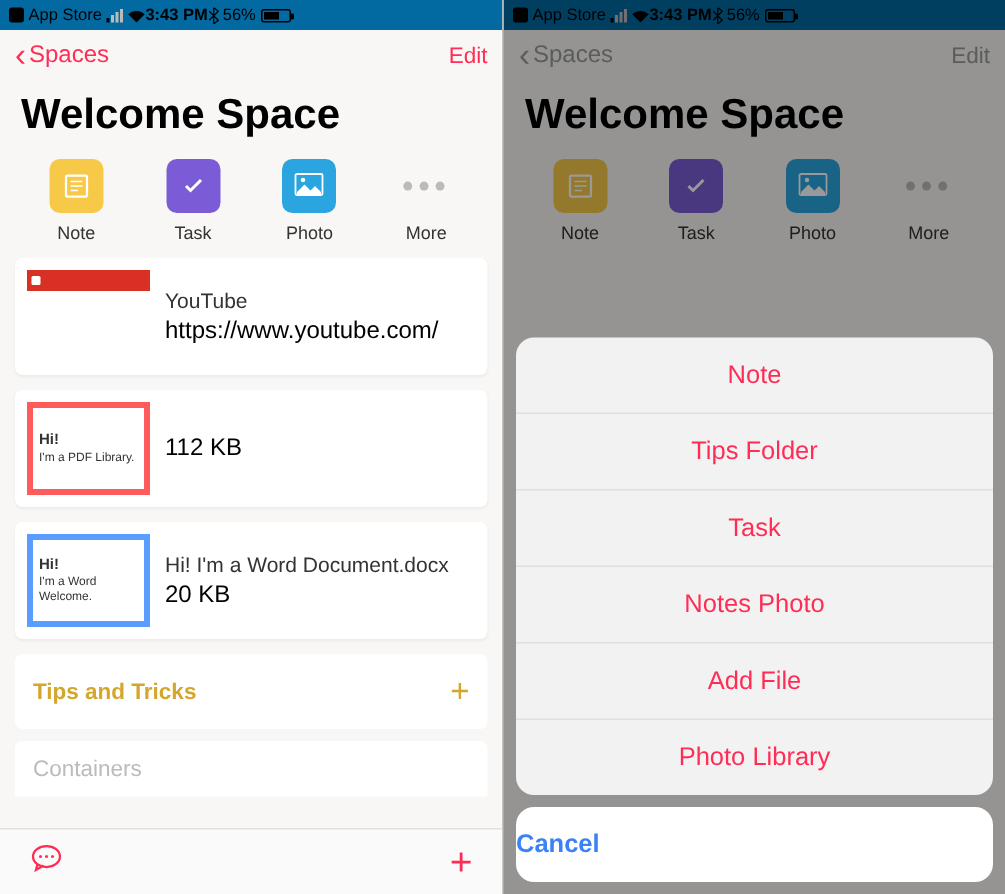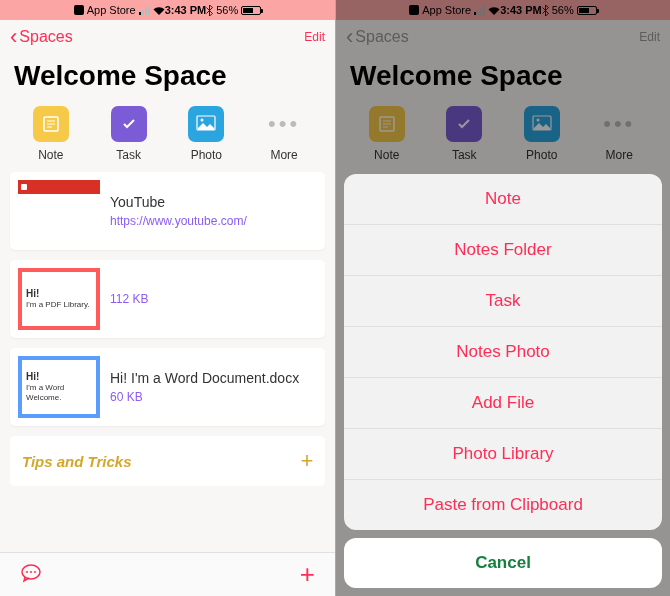--- a/index.html
+++ b/index.html
@@ -1,36 +1,36 @@
 <!DOCTYPE html>
 <html><head>
 <meta charset="utf-8">
 <style>
   * { margin: 0; padding: 0; box-sizing: border-box; font-family: -apple-system, Helvetica, Arial, sans-serif; -webkit-font-smoothing: antialiased; }
   body { background: #888; display: flex; width: 670px; height: 596px; overflow: hidden; }
   .phone { width: 335px; height: 596px; background: #f8f7f5; display: flex; flex-direction: column; position: relative; }
   .phone + .phone { border-left: 1px solid #aaa; }
   .dim::before { content: ""; position: absolute; inset: 0; background: rgba(0,0,0,0.4); z-index: 5; pointer-events: none; }
   
-  .status { height: 20px; background: #fca5a5; font-size: 11px; display: flex; align-items: center; justify-content: center; padding: 0 6px; font-weight: 500; }
+  .status { height: 20px; background: #0369a1; font-size: 11px; display: flex; align-items: center; justify-content: flex-start; padding: 0 6px; font-weight: 500; }
   .status .l, .status .r { display: flex; align-items: center; gap: 3px; }
   .sq { width: 10px; height: 10px; background: #000; border-radius: 2px; display: inline-block; }
   .bars { display: inline-flex; align-items: flex-end; gap: 1px; }
   .bars i { width: 2px; background: #000; display: block; }
   .bars i:nth-child(1){height:3px} .bars i:nth-child(2){height:5px;background:#bbb} .bars i:nth-child(3){height:7px;background:#bbb} .bars i:nth-child(4){height:9px;background:#bbb}
   .wifi { width:12px; height:9px; }
   .bt { width:7px; height:11px; }
   .batt { display:inline-flex; align-items:center; gap:2px;}
   .batt .b { width:20px; height:9px; border:1px solid #000; border-radius:2px; position:relative; }
   .batt .b::after{content:"";position:absolute;right:-3px;top:2px;width:2px;height:4px;background:#000;border-radius:0 1px 1px 0;}
   .batt .b i{position:absolute;left:1px;top:1px;bottom:1px;width:56%;background:#000;}
   
   .nav { height: 34px; display: flex; align-items: center; justify-content: space-between; padding: 0 10px; }
   .nav .back { color: #ff2d55; font-size: 16px; display: flex; align-items: center; gap: 2px; }
-  .nav .edit { color: #ff2d55; font-size: 12px; }
+  .nav .edit { color: #ff2d55; font-size: 15px; }
   .dim .nav .back, .dim .nav .edit { color: #999; }
   .chev { font-size: 22px; line-height: 1; font-weight: 300; }
   .title { font-size: 28px; font-weight: 700; padding: 6px 14px 10px; color: #000; }
   
   .qa { display: flex; justify-content: space-around; padding: 4px 12px 10px; }
   .qa .item { display:flex; flex-direction:column; align-items:center; gap:6px; width:60px;}
   .qa .ic { width:36px; height:36px; border-radius:7px; display:flex; align-items:center; justify-content:center; }
   .ic-note { background:#f7c948; }
   .ic-task { background:#7b5cd6; }
   .ic-photo { background:#2aa5e0; }
@@ -42,34 +42,34 @@
   .thumb { width:82px; height:62px; flex-shrink:0; display:flex; align-items:center; justify-content:center; background:#fff; }
   .thumb.red { border:4px solid #ff5b5b; }
   .thumb.blue { border:4px solid #5b9cff; }
   .thumb .yt { width:100%; height:100%; }
   .thumb .yt .bar { height:14px; background:#d93025; display:flex; align-items:center; padding:0 3px; gap:2px;}
   .thumb .yt .bar i{width:6px;height:6px;background:#fff;border-radius:1px;display:block}
   .doctxt { font-size:8px; line-height:1.2; color:#333; padding:4px; text-align:left; width:100%;}
   .doctxt b { font-weight:700; display:block; font-size:10px;}
   .meta { padding-left:10px; flex:1; }
   .meta .t { font-size:14px; color:#333; margin-bottom:4px; }
-  .meta .s { font-size:12px; color:#8b5cf6; }
-  .yellowcard { background:#fff; border-radius:5px; padding:12px 12px; display:flex; justify-content:space-between; align-items:center; color:#d4a72c; font-size:15px; font-weight:600; margin-bottom:8px;font-style:italic;}
+  .meta .s { font-size:16px; color:#000000; }
+  .yellowcard { background:#fff; border-radius:5px; padding:12px 12px; display:flex; justify-content:space-between; align-items:center; color:#d4a72c; font-size:15px; font-weight:600; margin-bottom:8px;}
   .yellowcard .plus { font-size:22px; font-weight:300;}
   .greycard { background:#fff; border-radius:5px 5px 0 0; padding:10px 12px; color:#bbb; font-size:15px; }
   
   .bbar { height:44px; border-top:1px solid #e0e0e0; background:#fafafa; display:flex; align-items:center; justify-content:space-between; padding:0 20px; }
   .bbar .bubble { color:#ff2d55; }
   .bbar .plus { color:#ff2d55; font-size:26px; font-weight:300; }
   
   .sheet { position:absolute; left:8px; right:8px; bottom:8px; z-index:10; }
   .sheet-group { background:rgba(248,248,248,0.94); border-radius:12px; overflow:hidden; margin-bottom:8px; }
   .sheet-item { text-align:center; padding:15px 0; color:#ff2d55; font-size:17px; border-bottom:1px solid rgba(0,0,0,0.08);}
   .sheet-item:last-child { border-bottom:none; }
-  .sheet-cancel { background:#fff; border-radius:12px; text-align:center; padding:15px 0; color:#15803d; font-size:17px; font-weight:600;}
+  .sheet-cancel { background:#fff; border-radius:12px; text-align:left; padding:15px 0; color:#3b82f6; font-size:17px; font-weight:600;}
 </style>
 </head>
 <body>
 
 <div class="phone">
   <div class="status">
     <div class="l">
       <span class="sq"></span>
       <span>App Store</span>
       <span class="bars">
@@ -165,28 +165,29 @@
         <div class="s">112 KB</div>
       </div>
     </div>
 
     <div class="card">
       <div class="thumb blue">
         <div class="doctxt"><b>Hi!</b><span>I'm a Word Welcome.</span></div>
       </div>
       <div class="meta">
         <div class="t">Hi! I'm a Word Document.docx</div>
-        <div class="s">60 KB</div>
+        <div class="s">20 KB</div>
       </div>
     </div>
 
     <div class="yellowcard">
       <span>Tips and Tricks</span>
       <span class="plus">+</span>
     </div>
+    <div class="greycard">Containers</div>
   </div>
 
   <div class="bbar">
     <span class="bubble">
       <svg width="22" height="22" viewBox="0 0 22 22">
           <ellipse cx="11" cy="10" rx="9" ry="7" fill="none" stroke="#ff2d55" stroke-width="1.5"></ellipse>
           <path d="M5 15l-1 4 5-3" fill="none" stroke="#ff2d55" stroke-width="1.5"></path>
           <circle cx="7" cy="10" r="1" fill="#ff2d55"></circle>
           <circle cx="11" cy="10" r="1" fill="#ff2d55"></circle>
           <circle cx="15" cy="10" r="1" fill="#ff2d55"></circle>
@@ -267,22 +268,21 @@
     </div>
     <div class="item">
       <div class="dots">•••</div>
       <span class="lbl">More</span>
     </div>
   </div>
 
   <div class="sheet">
     <div class="sheet-group">
       <div class="sheet-item">Note</div>
-      <div class="sheet-item">Notes Folder</div>
+      <div class="sheet-item">Tips Folder</div>
       <div class="sheet-item">Task</div>
       <div class="sheet-item">Notes Photo</div>
       <div class="sheet-item">Add File</div>
       <div class="sheet-item">Photo Library</div>
-      <div class="sheet-item">Paste from Clipboard</div>
     </div>
     <div class="sheet-cancel">Cancel</div>
   </div>
 </div>
 
 </body></html>

